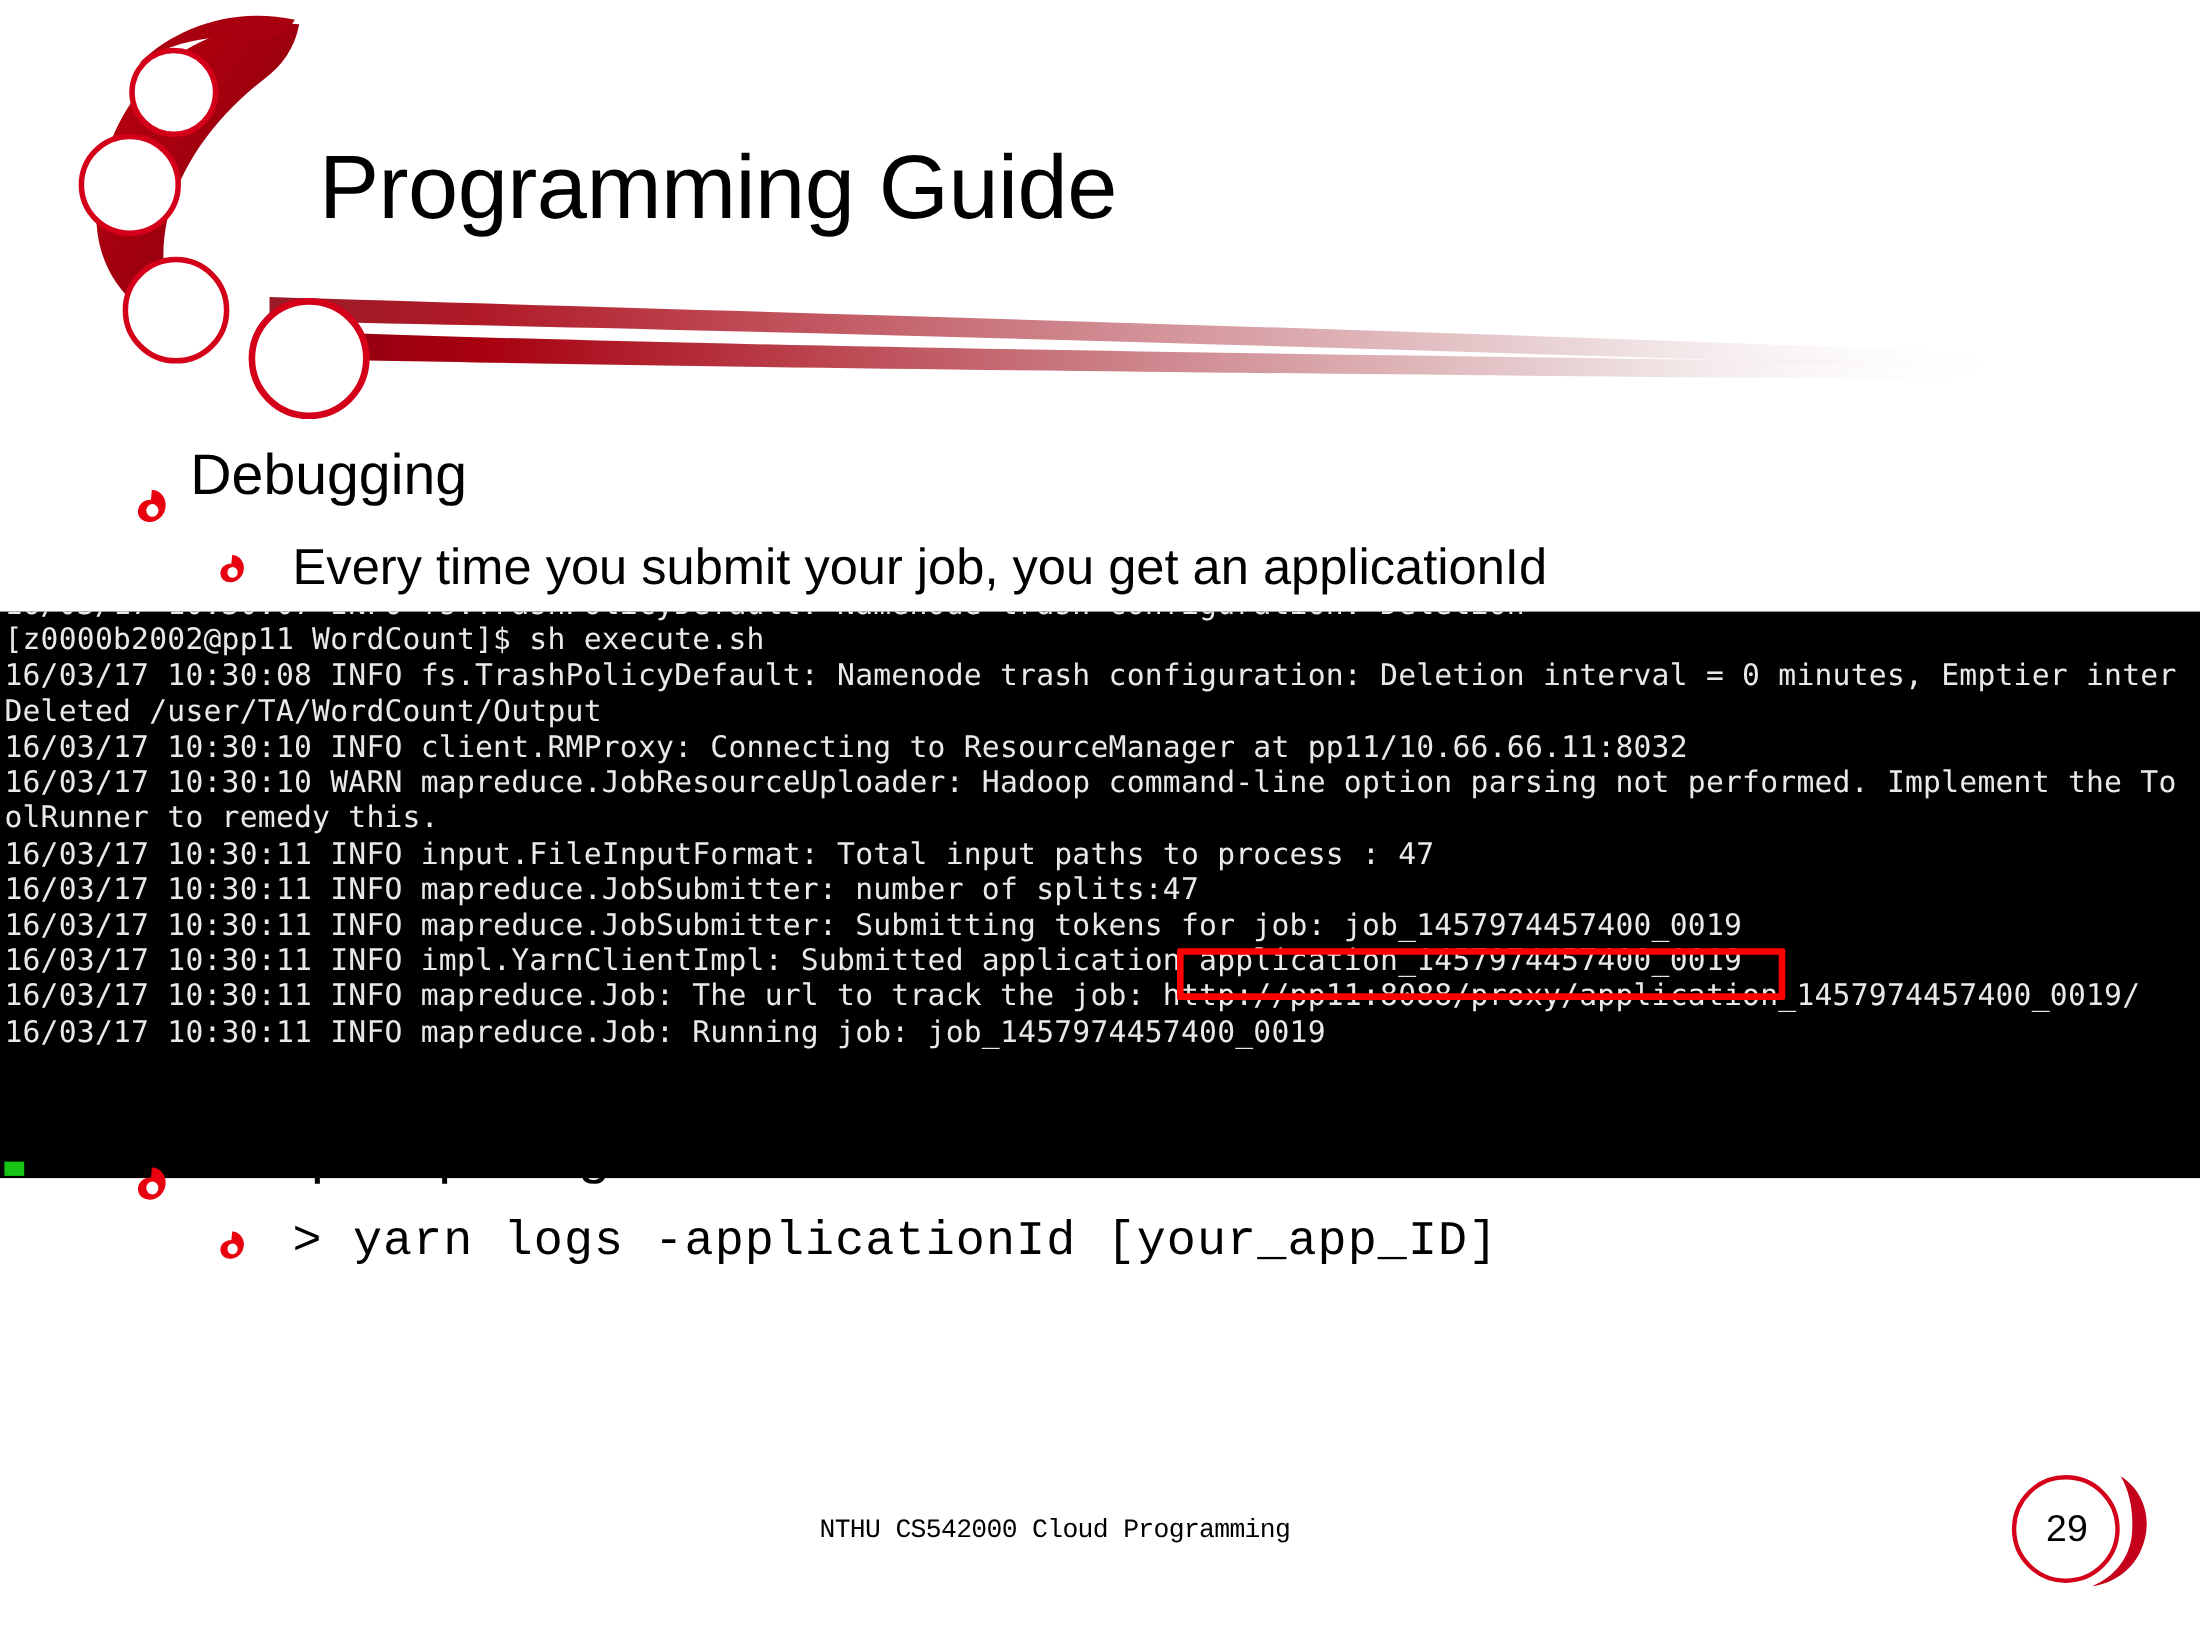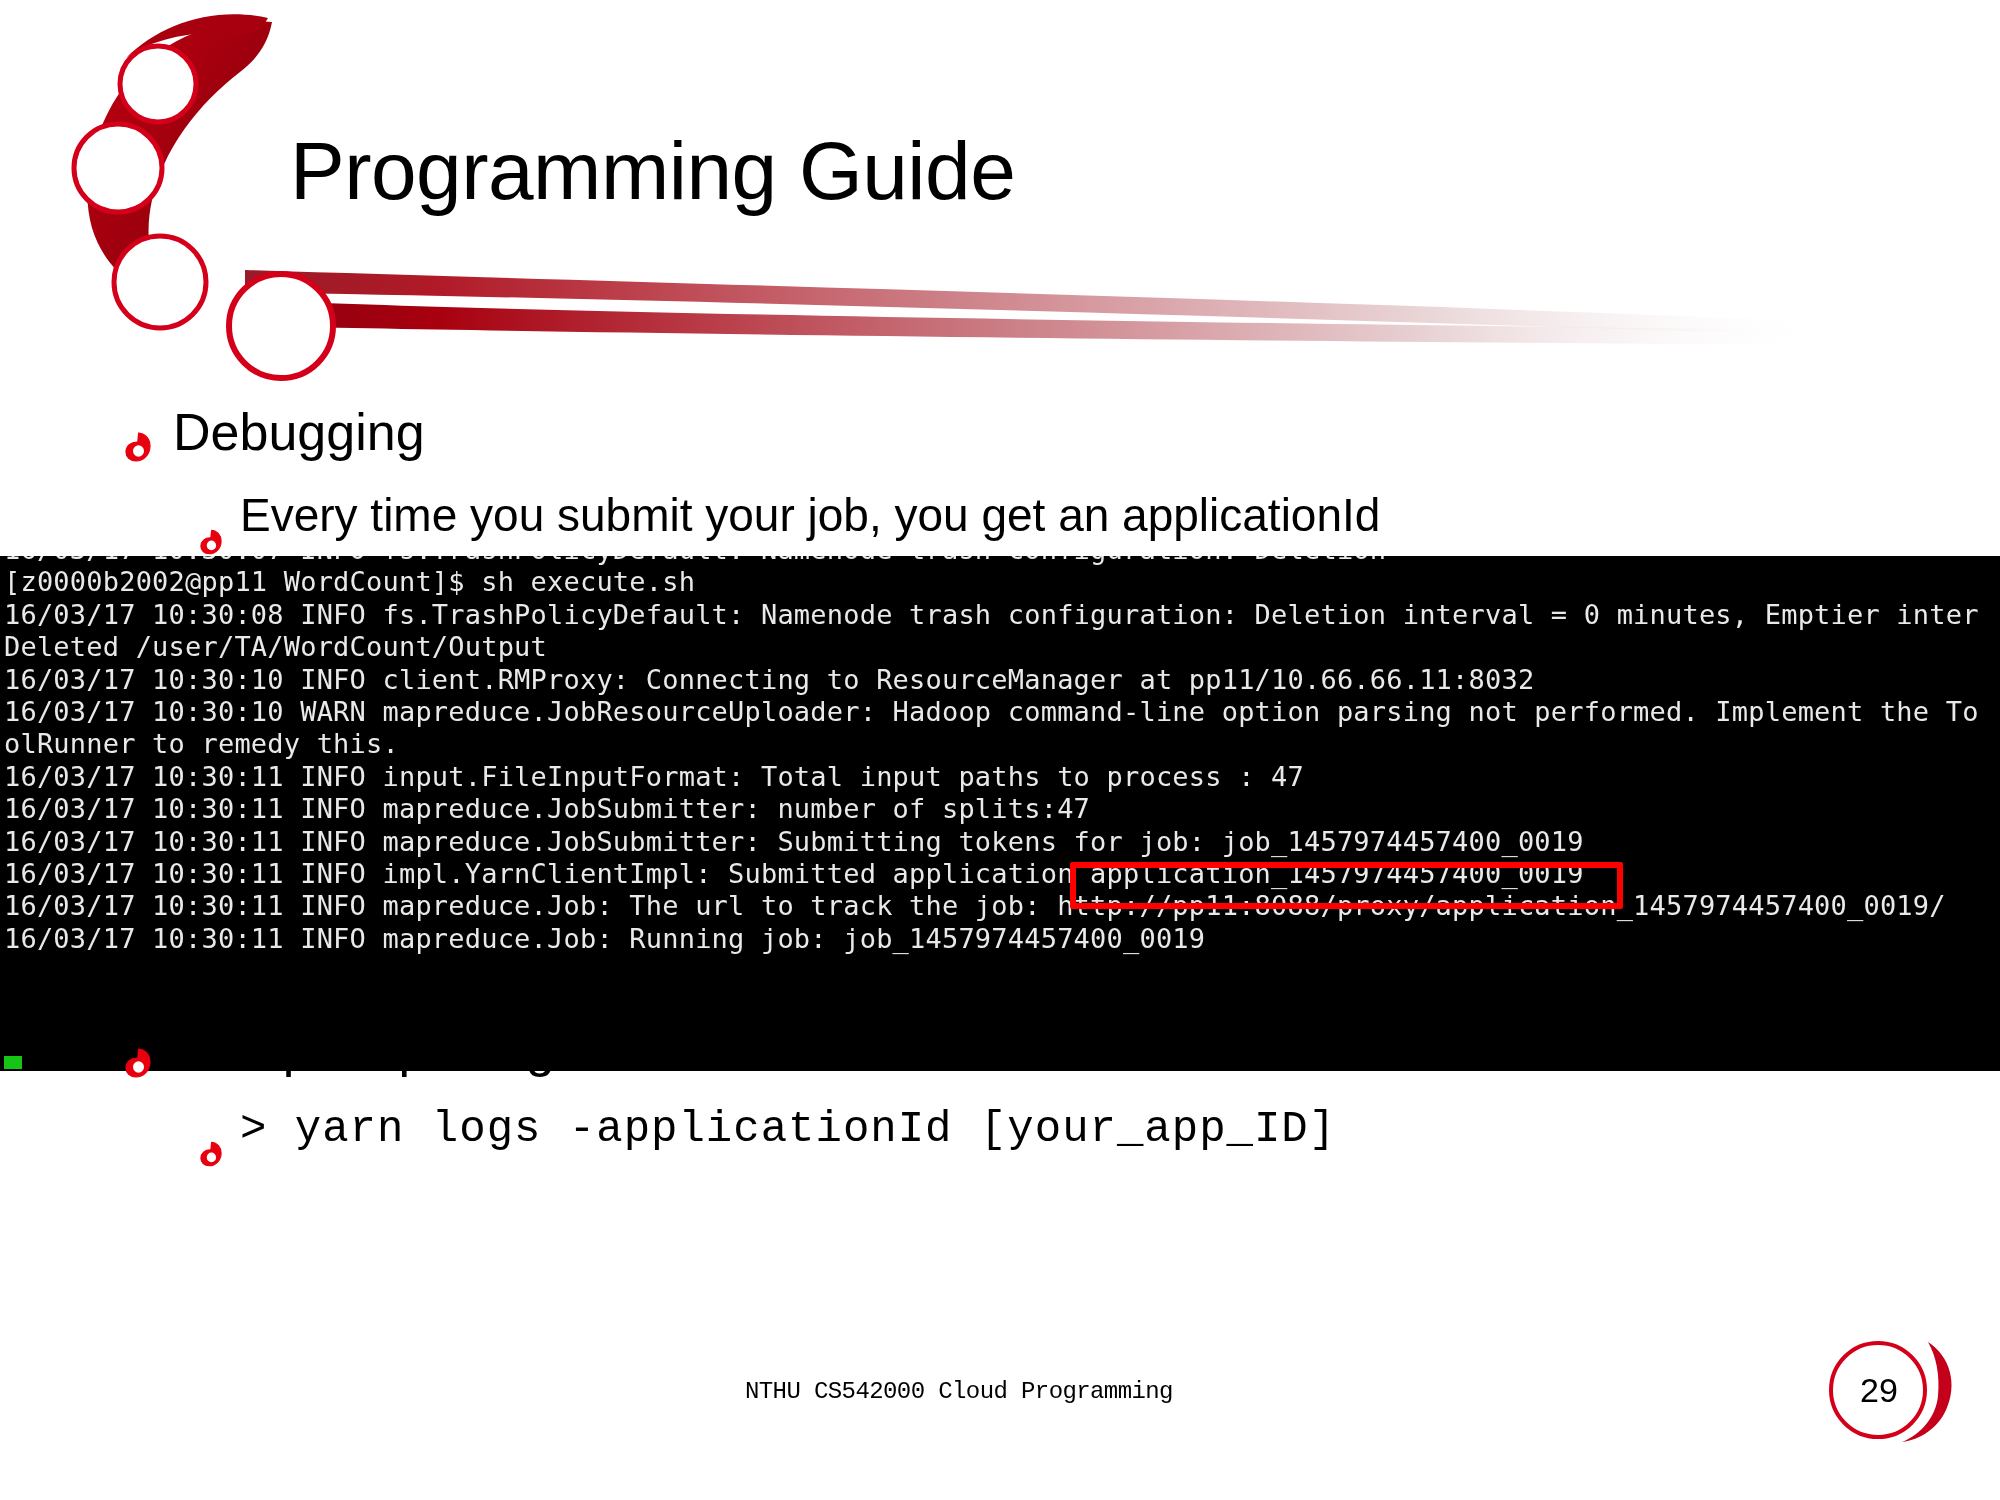--- a/index.html
+++ b/index.html
@@ -37,32 +37,33 @@
     line-height: 1;
     letter-spacing: -0.5px;
     white-space: nowrap;
     font-family: "Liberation Sans", sans-serif;
   }
 
   
   .bullet-l1 {
     position: absolute;
     display: flex;
-    align-items: center;
+    align-items: flex-end;
     font-size: 52px;
     line-height: 1.1;
     white-space: nowrap;
   }
   .bullet-l2 {
     position: absolute;
     display: flex;
-    align-items: flex-end;
+    align-items: flex-start;
     font-size: 46px;
     line-height: 1.1;
     white-space: nowrap;
+    gap: 26px;
   }
   .bullet-mark {
     position: relative;
     display: inline-block;
     width: 26px;
     height: 30px;
     margin-right: 22px;
     flex: 0 0 auto;
     top: 14px;
   }

